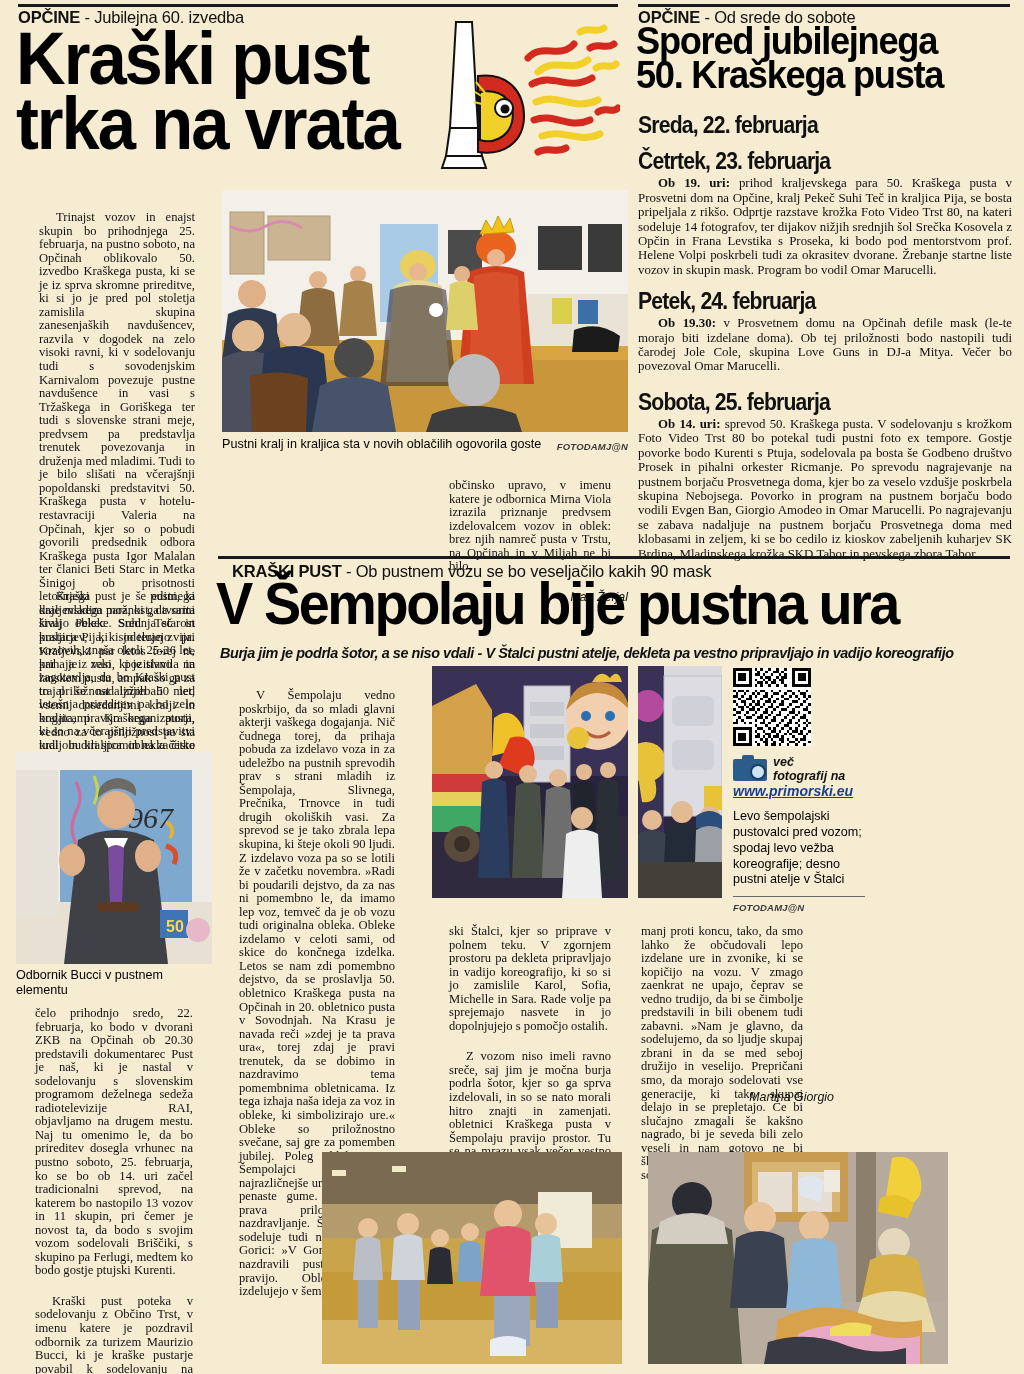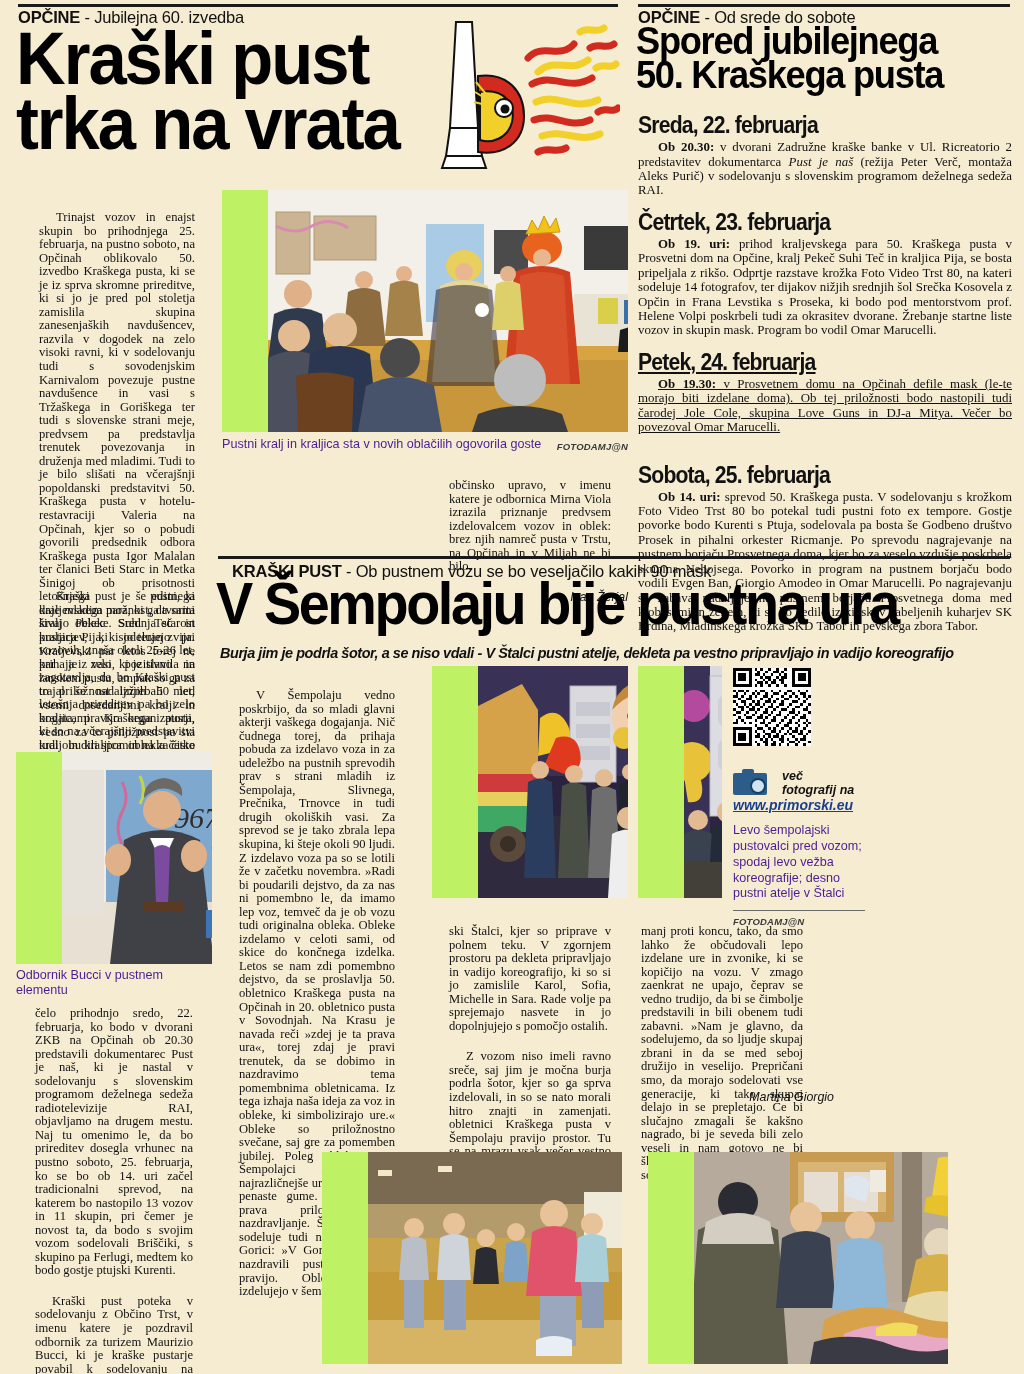--- a/index.html
+++ b/index.html
@@ -43,21 +43,21 @@
     font-family: "Liberation Serif", serif;
     font-size: 12.6px;
     line-height: 13.55px;
     text-align: justify;
     hyphens: auto;
     -webkit-hyphens: auto;
   }
   .body-col p { margin: 17px; text-indent: 17px; }
   .caption {
     font-family: "Liberation Sans", sans-serif;
-    font-size: 12.6px; line-height: 1.18; color: #4c1d95;
+    font-size: 12.6px; line-height: 1.18; color: #000000;
   }
   .credit {
     font-family: "Liberation Sans", sans-serif;
     font-style: italic; font-weight: bold;
     font-size: 9.5px; color: #3a3a3a; letter-spacing: 0.2px;
   }
   .byline {
     font-family: "Liberation Sans", sans-serif;
     font-style: italic; font-weight: normal; font-size: 12.4px;
     text-align: right;
@@ -72,21 +72,21 @@
   .prog-p {
     font-family: "Liberation Serif", serif;
     font-size: 12.9px; line-height: 14.4px;
     text-align: justify; text-indent: 20px;
     margin: 3px 0 0 0;
   }
   .prog-p b { font-weight: bold; }
   .prog-p i { font-style: italic; }
 
   
-  .photo { position: absolute; overflow: hidden; background: #bef264; padding-left: 46px; }
+  .photo { position: absolute; overflow: hidden; background: #f9a8d4; }
 
   
   #art1-kicker { position: absolute; left: 18px; top: 4px; width: 600px; }
   #art1-rule   { position: absolute; left: 18px; top: 4px; width: 600px; }
   #art1-head   { position: absolute; left: 16px; top: 26px; width: 620px; font-size: 74px; }
   #art1-emblem { position: absolute; left: 420px; top: 16px; width: 200px; height: 160px; }
 
   #art1-col1 { position: absolute; left: 22px; top: 194px; width: 190px; }
   #art1-col1b{ position: absolute; left: 22px; top: 573px; width: 190px; }
 
@@ -268,27 +268,26 @@
     <b>OPČINE</b><span class="sep"> - Od srede do sobote</span>
   </div>
   <div id="prog-head" class="headline">
     <div>Spored jubilejnega</div>
     <div>50. Kraškega pusta</div>
   </div>
 
   <div id="prog-body">
     <div style="margin-bottom:12px;">
       <div class="daytitle">Sreda, 22. februarja</div>
-      <p class="prog-p"><b>Ob 20.30:</b><span> v dvorani Zadružne kraške banke v Ul. Ricreatorio 2 predstavitev dokumentarca </span><i>Pust je naš</i><span> (režija Peter Verč, montaža Aleks Purič) v sodelovanju s slovenskim programom deželnega sedeža RAI.</span></p>
     </div>
     <div style="margin-bottom:12px;">
       <div class="daytitle">Četrtek, 23. februarja</div>
       <p class="prog-p"><b>Ob 19. uri:</b><span> prihod kraljevskega para 50. Kraškega pusta v Prosvetni dom na Opčine, kralj Pekeč Suhi Teč in kraljica Pija, se bosta pripeljala z rikšo. Odprtje razstave krožka Foto Video Trst 80, na kateri sodeluje 14 fotografov, ter dijakov nižjih srednjih šol Srečka Kosovela z Opčin in Frana Levstika s Proseka, ki bodo pod mentorstvom prof. Helene Volpi poskrbeli tudi za okrasitev dvorane. Žrebanje startne liste vozov in skupin mask. Program bo vodil Omar Marucelli.</span></p>
     </div>
-    <div style="margin-bottom:28px;text-decoration:underline;">
+    <div style="margin-bottom:16px;">
       <div class="daytitle">Petek, 24. februarja</div>
       <p class="prog-p"><b>Ob 19.30:</b><span> v Prosvetnem domu na Opčinah defile mask (le-te morajo biti izdelane doma). Ob tej priložnosti bodo nastopili tudi čarodej Jole Cole, skupina Love Guns in DJ-a Mitya. Večer bo povezoval Omar Marucelli.</span></p>
     </div>
     <div>
       <div class="daytitle">Sobota, 25. februarja</div>
       <p class="prog-p"><b>Ob 14. uri:</b><span> sprevod 50. Kraškega pusta. V sodelovanju s krožkom Foto Video Trst 80 bo potekal tudi pustni foto ex tempore. Gostje povorke bodo Kurenti s Ptuja, sodelovala pa bosta še Godbeno društvo Prosek in pihalni orkester Ricmanje. Po sprevodu nagrajevanje na pustnem borjaču Prosvetnega doma, kjer bo za veselo vzdušje poskrbela skupina Nebojsega. Povorko in program na pustnem borjaču bodo vodili Evgen Ban, Giorgio Amodeo in Omar Marucelli. Po nagrajevanju se zabava nadaljuje na pustnem borjaču Prosvetnega doma med klobasami in zeljem, ki se bo cedilo iz kioskov zabeljenih kuharjev SK Brdina, Mladinskega krožka SKD Tabor in pevskega zbora Tabor.</span></p>
     </div>
   </div>
 
   <div id="art2-rule" class="rule-top"></div>
@@ -595,21 +594,21 @@
         <rect x="9" y="28" width="1" height="1"></rect>
           <rect x="12" y="28" width="1" height="1"></rect>
           <rect x="14" y="28" width="2" height="1"></rect>
           <rect x="17" y="28" width="1" height="1"></rect>
           <rect x="20" y="28" width="1" height="1"></rect>
           <rect x="23" y="28" width="1" height="1"></rect>
           <rect x="26" y="28" width="1" height="1"></rect>
       </g>
     </svg>
 
-    <div style="display:flex;align-items:center;gap:15px;margin-top:20px;">
+    <div style="display:flex;align-items:center;gap:6px;margin-top:6px;">
       <span class="cam"></span>
       <span class="more-photos">
         <span>več</span><br>
         <span>fotografij na</span>
       </span>
     </div>
     <div class="url" style="display:block;margin-top:0;">www.primorski.eu</div>
 
     <div class="caption" style="margin-top:10px;line-height:1.26;">Levo šempolajski pustovalci pred vozom; spodaj levo vežba koreografije; desno pustni atelje v Štalci</div>
     <div style="border-top:1px solid #6a6a6a;margin-top:8px;width:132px;"></div>

